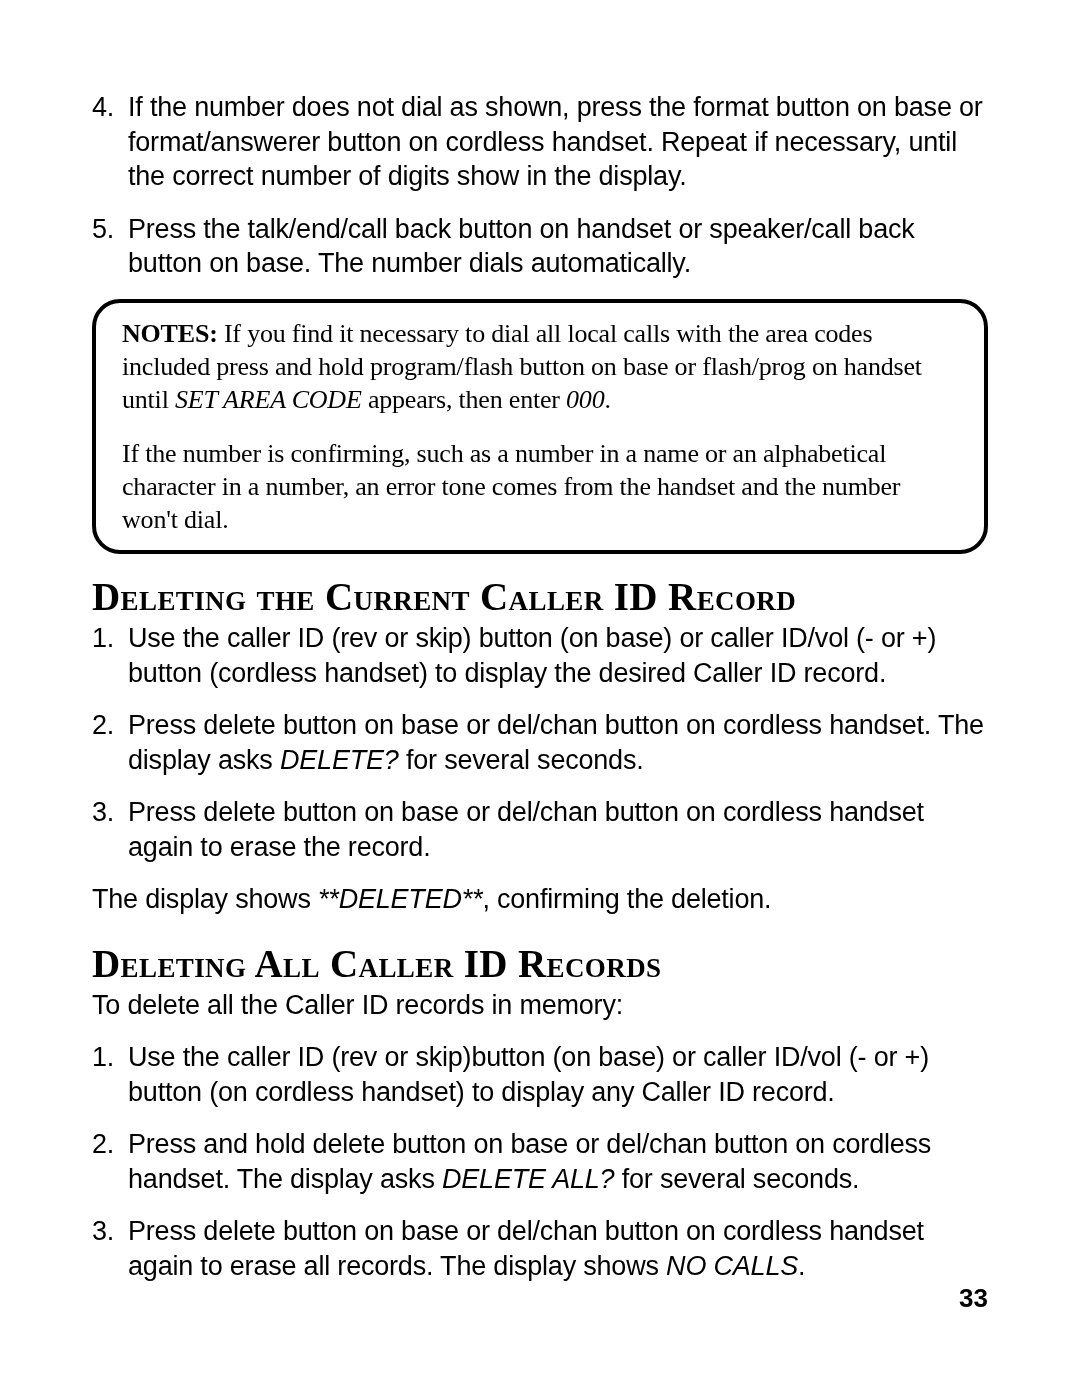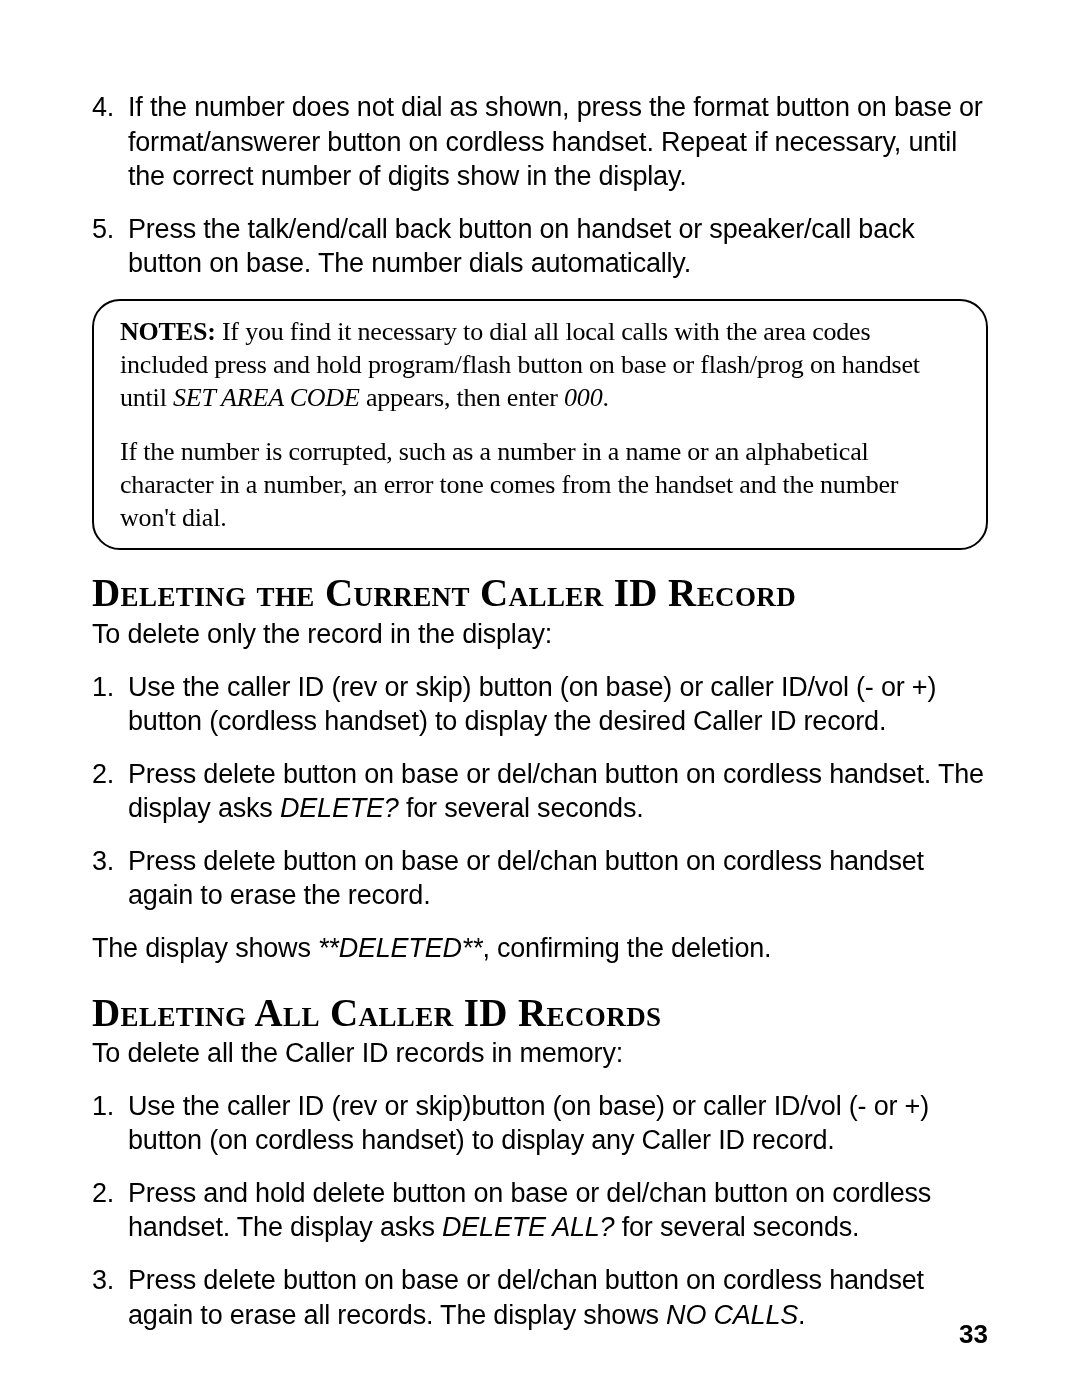--- a/index.html
+++ b/index.html
@@ -26,21 +26,21 @@
   }
   .ol-num {
     width: 36px;
     flex: 0 0 36px;
     text-align: left;
   }
   .ol-body {
     flex: 1;
   }
   .notes-box {
-    border: 2px solid #000000;
+    border: 4px solid #000000;
     border-radius: 28px;
     padding: 14px 26px 14px 26px;
     margin: 6px 0 20px 0;
     font-family: "Palatino Linotype", Palatino, Georgia, "Times New Roman", serif;
     font-size: 26px;
     line-height: 1.28;
     letter-spacing: -0.2px;
   }
   .notes-box p {
     margin: 0 0 20px 0;
@@ -99,25 +99,24 @@
     <div class="ol-item">
       <div class="ol-num">5.</div>
       <div class="ol-body">Press the talk/end/call back button on handset or speaker/call back button on base. The number dials automatically.</div>
     </div>
   </div>
 
   <div class="notes-box">
     <p>
       <span class="notes-label">NOTES:</span><span> If you find it necessary to dial all local calls with the area codes included press and hold program/flash button on base or flash/prog on handset until </span><span class="set-area">SET AREA CODE</span><span> appears, then enter </span><span class="zero">000</span><span>.</span>
     </p>
-    <p>If the number is corrupted, such as a number in a name or an alphabetical character in a number, an error tone comes from the handset and the number won't dial.</p>
+    <p>If the number is confirming, such as a number in a name or an alphabetical character in a number, an error tone comes from the handset and the number won't dial.</p>
   </div>
 
   <div class="section-heading">Deleting the Current Caller ID Record</div>
-  <div class="section-intro section-intro-tight">To delete only the record in the display:</div>
 
   <div class="ol-list">
     <div class="ol-item">
       <div class="ol-num">1.</div>
       <div class="ol-body">Use the caller ID (rev or skip) button (on base) or caller ID/vol (- or +) button (cordless handset) to display the desired Caller ID record.</div>
     </div>
     <div class="ol-item">
       <div class="ol-num">2.</div>
       <div class="ol-body">
         <span>Press delete button on base or del/chan button on cordless handset. The display asks </span><span class="italic-disp">DELETE?</span><span> for several seconds.</span>

